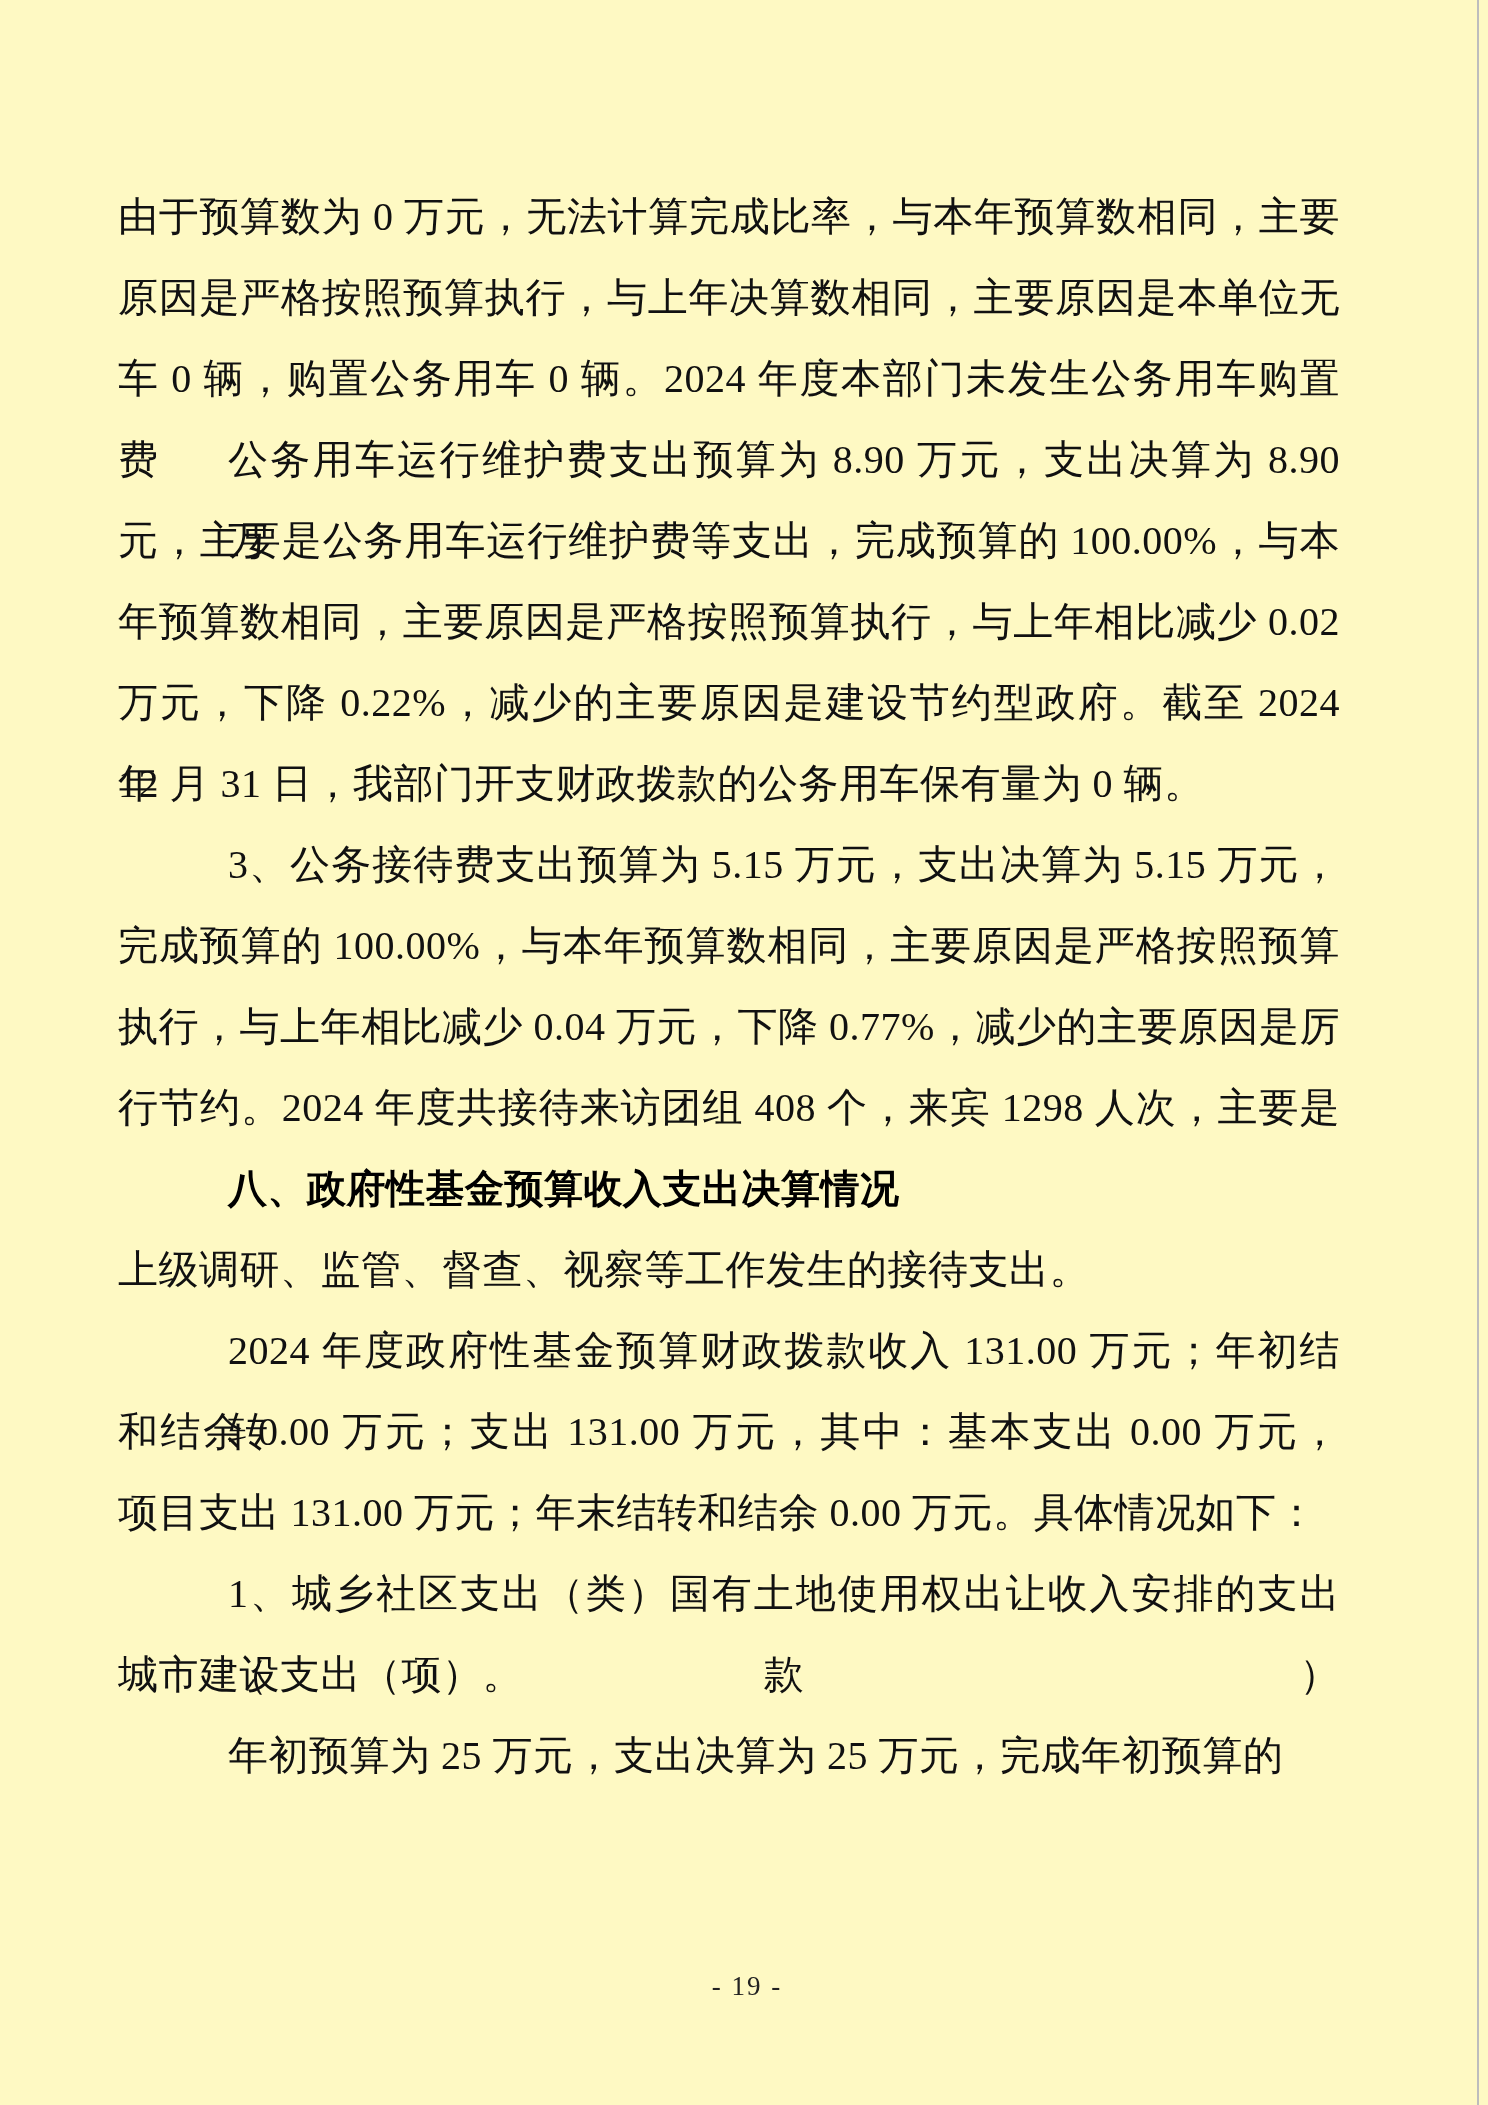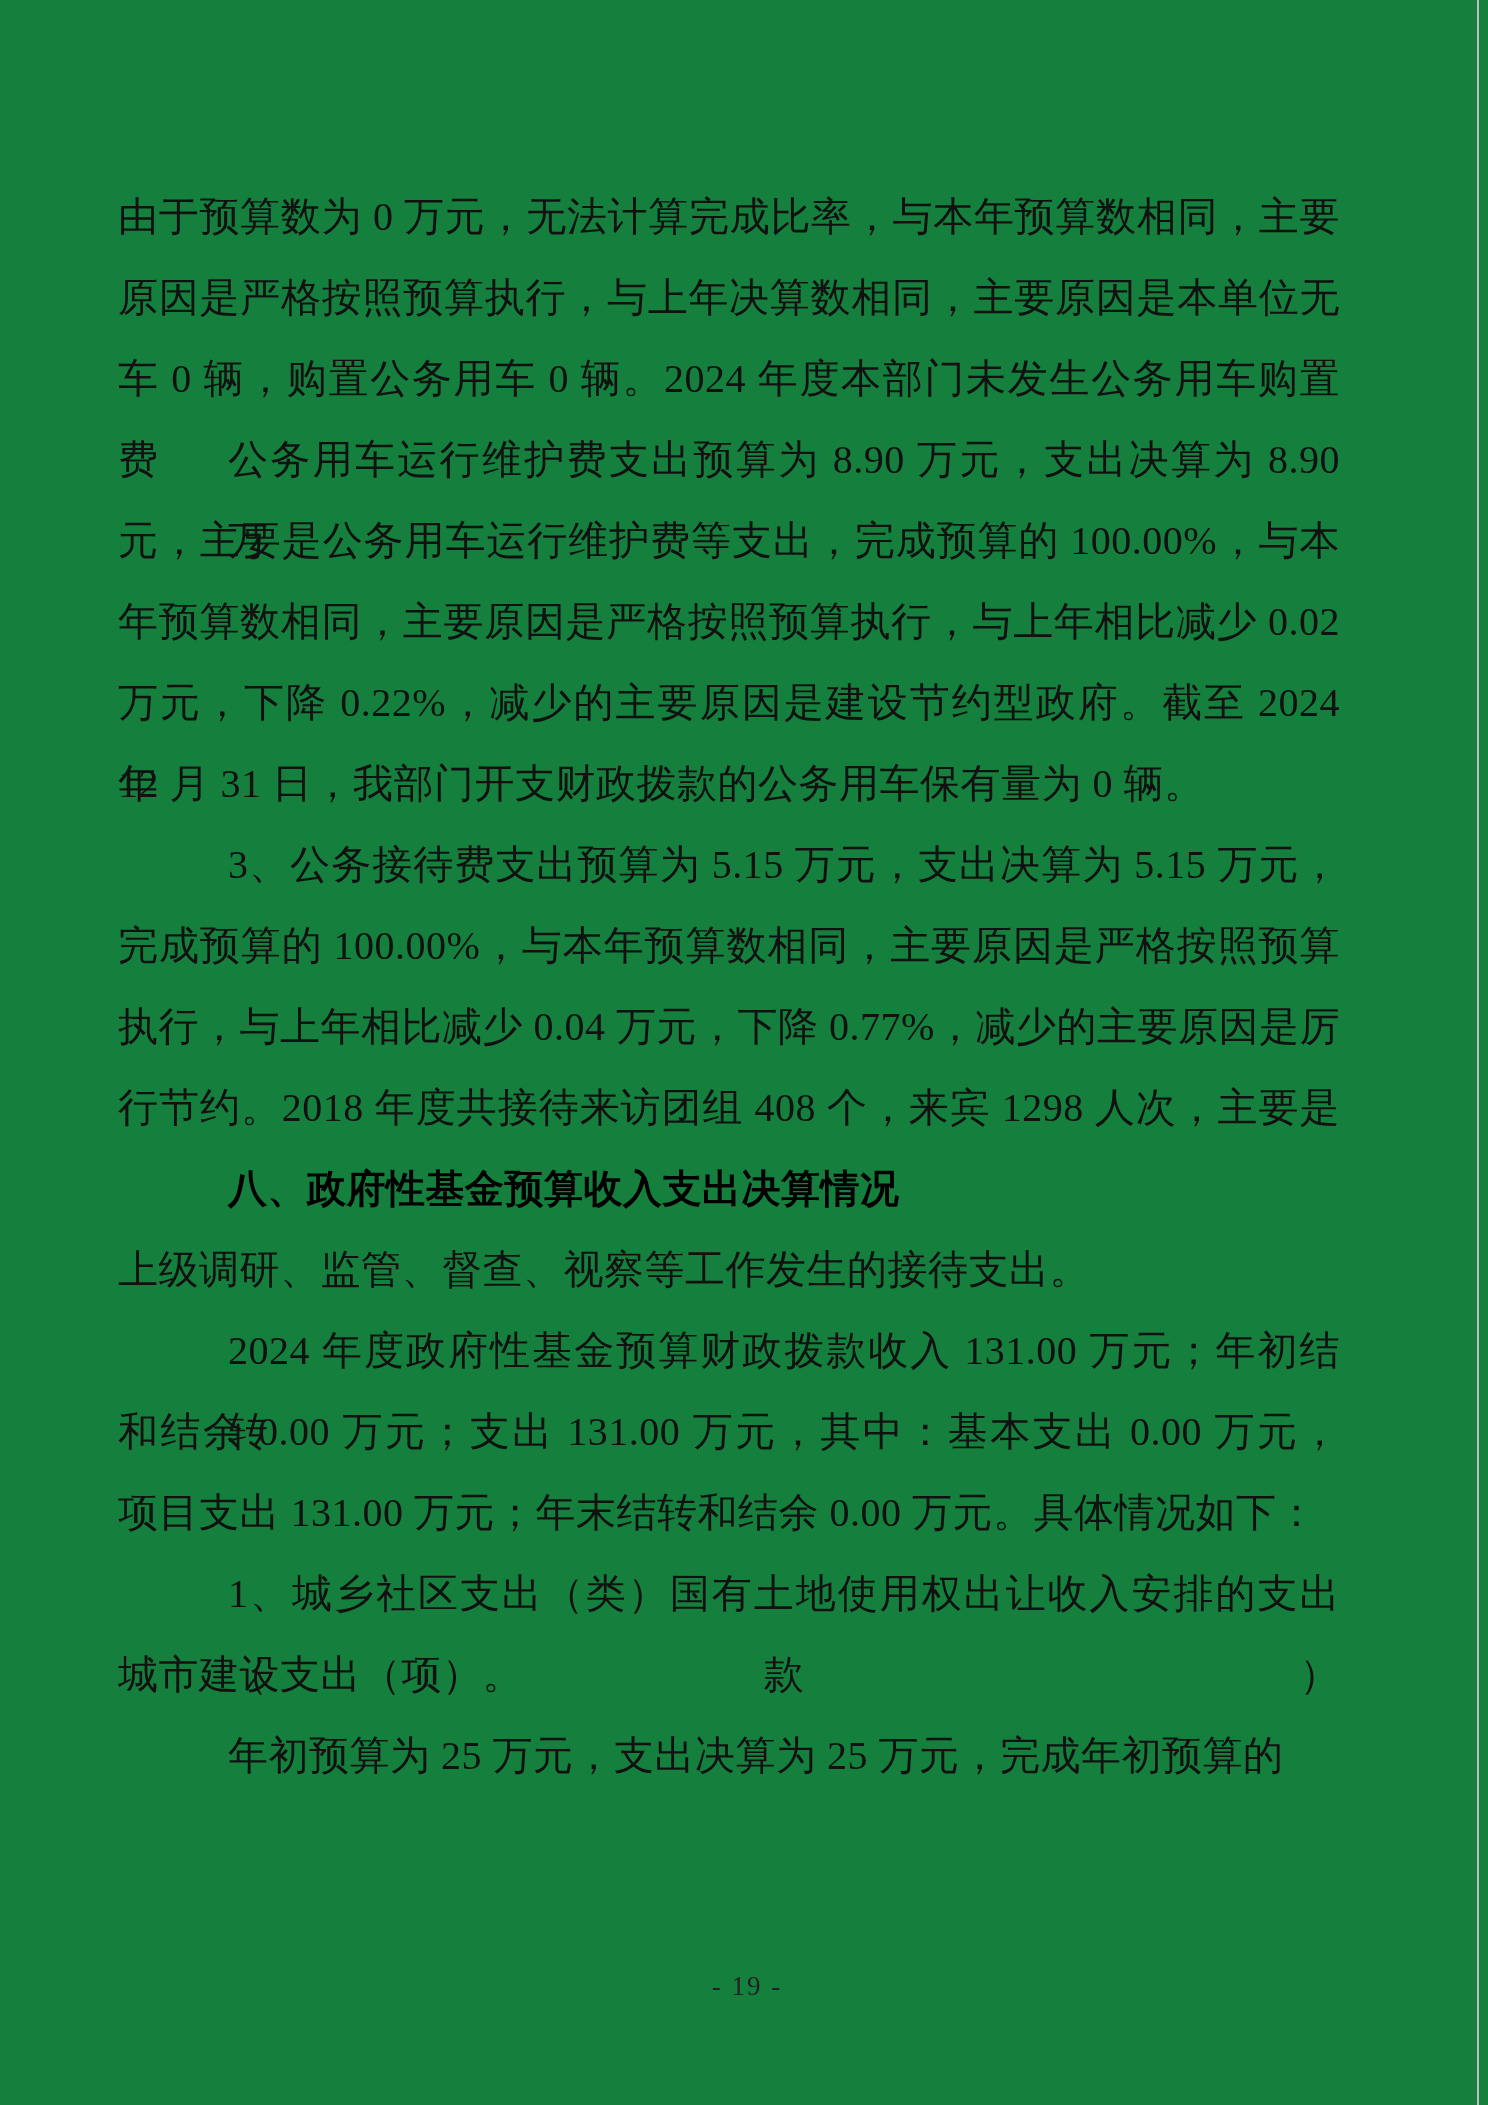--- a/index.html
+++ b/index.html
@@ -4,21 +4,21 @@
 <style>
   html, body {
     margin: 0;
     padding: 0;
     background: #ffffff;
   }
   .page {
     position: relative;
     width: 1488px;
     height: 2105px;
-    background: #15803d;
+    background: #fef9c3;
     overflow: hidden;
     font-family: "Liberation Serif", "DejaVu Serif", serif;
     color: #111111;
   }
   .page-edge-right {
     position: absolute;
     top: 0;
     left: 1477px;
     width: 2px;
     height: 2105px;
@@ -76,21 +76,21 @@
     <div class="line">原因是严格按照预算执行，与上年决算数相同，主要原因是本单位无</div>
     <div class="line">车 0 辆，购置公务用车 0 辆。2024 年度本部门未发生公务用车购置费</div>
     <div class="line indent">公务用车运行维护费支出预算为 8.90 万元，支出决算为 8.90 万</div>
     <div class="line">元，主要是公务用车运行维护费等支出，完成预算的 100.00%，与本</div>
     <div class="line">年预算数相同，主要原因是严格按照预算执行，与上年相比减少 0.02</div>
     <div class="line">万元，下降 0.22%，减少的主要原因是建设节约型政府。截至 2024 年</div>
     <div class="line end">12 月 31 日，我部门开支财政拨款的公务用车保有量为 0 辆。</div>
     <div class="line indent">3、公务接待费支出预算为 5.15 万元，支出决算为 5.15 万元，</div>
     <div class="line">完成预算的 100.00%，与本年预算数相同，主要原因是严格按照预算</div>
     <div class="line">执行，与上年相比减少 0.04 万元，下降 0.77%，减少的主要原因是厉</div>
-    <div class="line">行节约。2018 年度共接待来访团组 408 个，来宾 1298 人次，主要是</div>
+    <div class="line">行节约。2024 年度共接待来访团组 408 个，来宾 1298 人次，主要是</div>
     <div class="line heading indent">八、政府性基金预算收入支出决算情况</div>
     <div class="line end">上级调研、监管、督查、视察等工作发生的接待支出。</div>
     <div class="line indent">2024 年度政府性基金预算财政拨款收入 131.00 万元；年初结转</div>
     <div class="line">和结余 0.00 万元；支出 131.00 万元，其中：基本支出 0.00 万元，</div>
     <div class="line end">项目支出 131.00 万元；年末结转和结余 0.00 万元。具体情况如下：</div>
     <div class="line indent">1、城乡社区支出（类）国有土地使用权出让收入安排的支出（款）</div>
     <div class="line end">城市建设支出（项）。</div>
     <div class="line indent end">年初预算为 25 万元，支出决算为 25 万元，完成年初预算的</div>
   </div>
 

